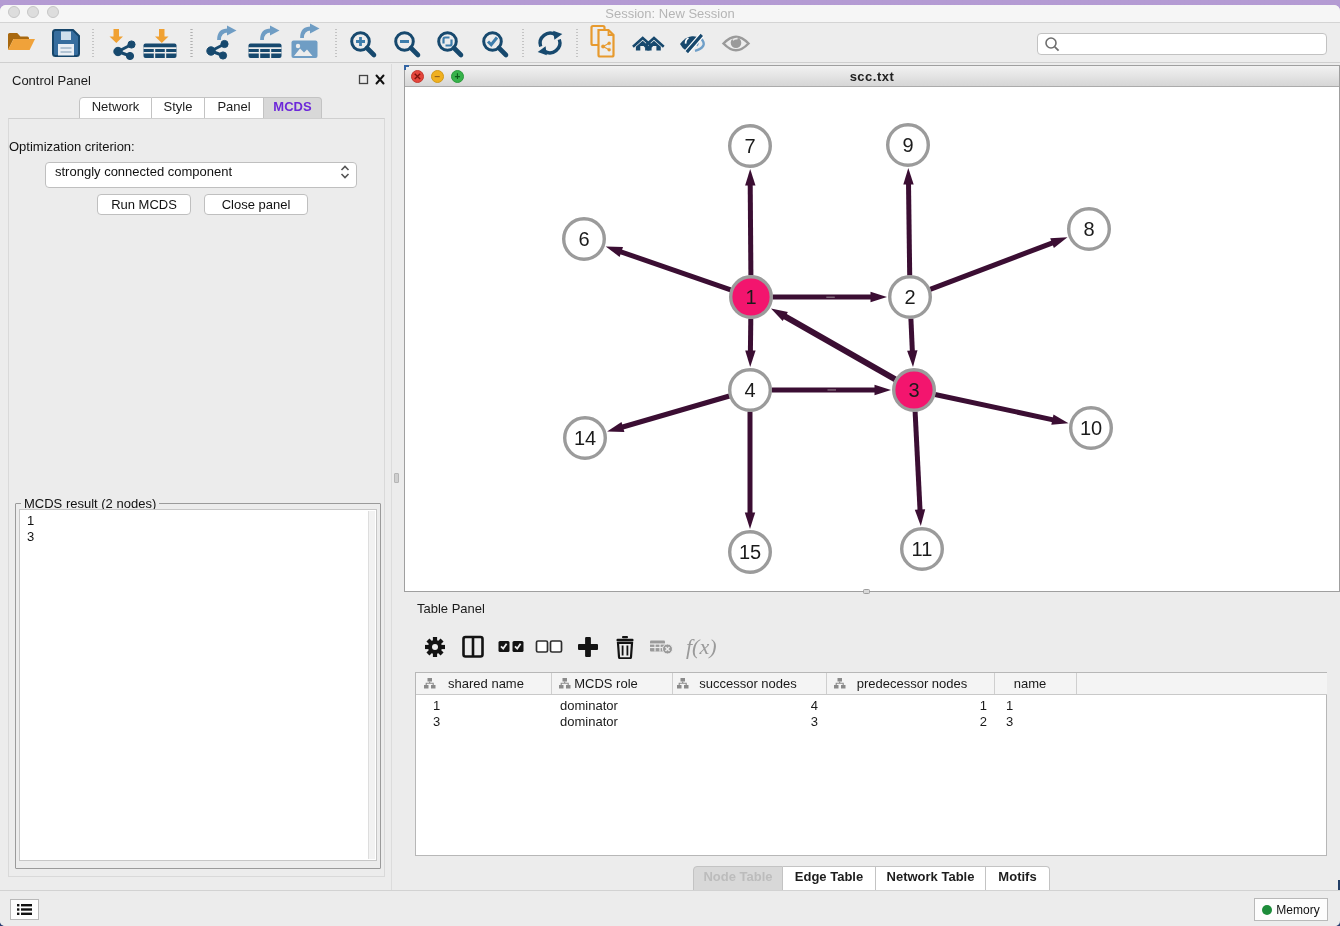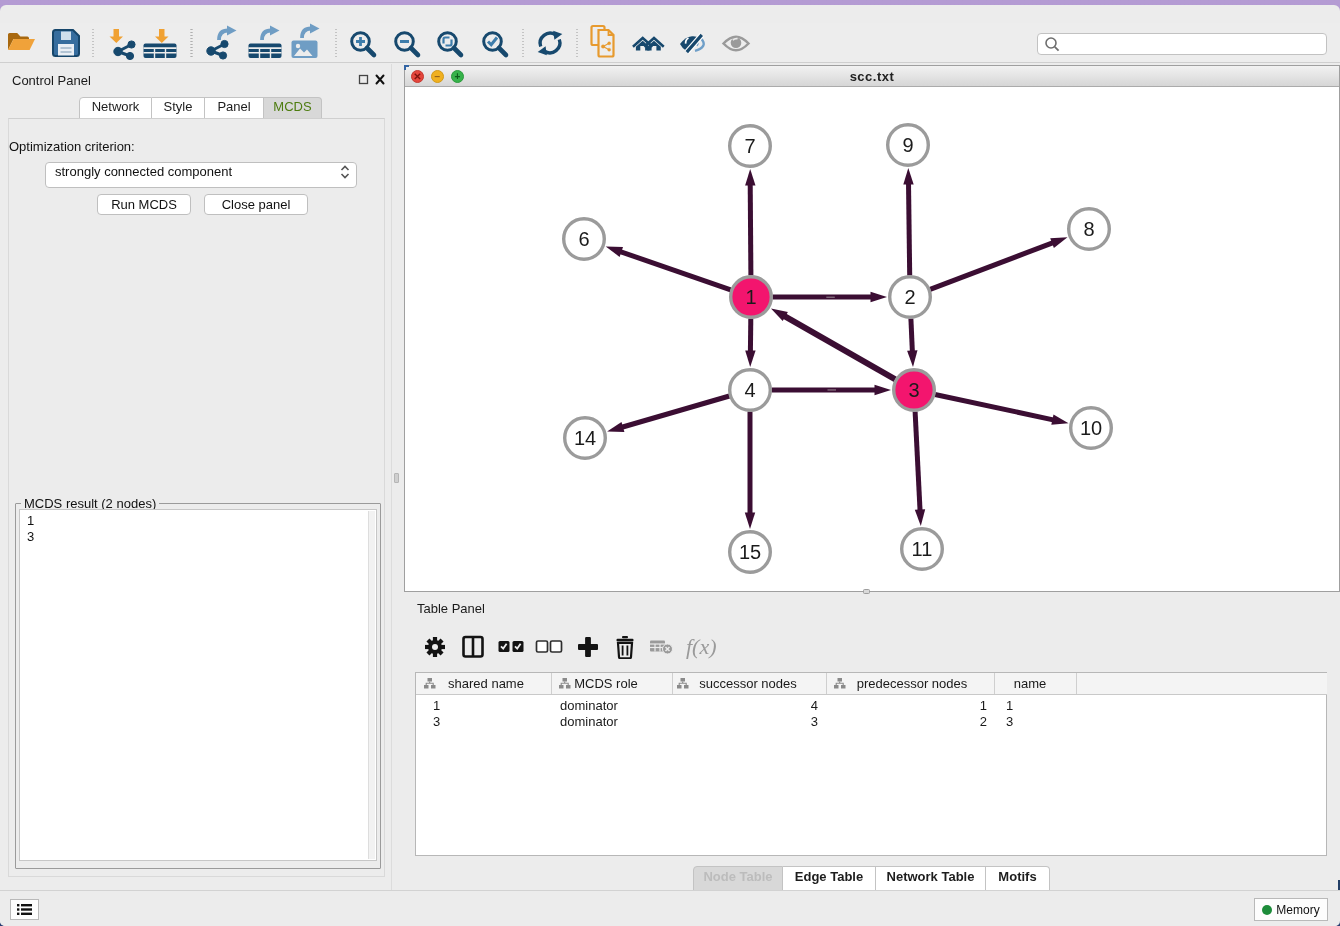--- a/index.html
+++ b/index.html
@@ -14,21 +14,21 @@
 #toolbar { position:absolute; left:0; top:18px; width:100%; height:40px; background:#ededed; border-bottom:1px solid #cfcfcf; }
 #toolbar svg line.s { stroke:#9a9a9a; stroke-width:1; stroke-dasharray:1 2; }
 #search { position:absolute; left:1037px; top:10px; width:290px; height:22px; background:#fff; border:1px solid #c2c2c2; border-radius:4px; }
 
 #cpanel { position:absolute; left:0; top:59px; width:392px; height:826px; background:#ececec; border-right:1px solid #dcdcdc; }
 #cp-title { position:absolute; left:12px; top:9px; font-size:13px; color:#1a1a1a; }
 #cp-tabs { position:absolute; left:79px; top:33px; height:19px; display:flex; font-size:13px; }
 .cptab { border:1px solid #c3c3c3; border-left:none; background:#fff; padding:1px 0 4px 0; color:#1d1d1d; text-align:center; height:31px; }
 .cptab.first { border-left:1px solid #c3c3c3; border-radius:4px 0 0 4px; }
 .cptab.last { border-radius:0 4px 4px 0; }
-.cptab.sel { background:#d8d8d8; color:#4d7c0f; border-color:#c3c3c3; }
+.cptab.sel { background:#d8d8d8; color:#6d28d9; border-color:#c3c3c3;font-weight:bold; }
 #cp-inner { position:absolute; left:8px; top:54px; width:377px; height:759px; border:1px solid #d9d9d9; border-top-color:#cfcfcf; background:#ececec; }
 
 #netwin { position:absolute; left:404px; top:60px; width:936px; height:527px; border:1px solid #9f9f9f; background:#fff; }
 #net-titlebar { position:absolute; left:0; top:0; width:100%; height:21px; background:linear-gradient(180deg,#f2f2f2,#d6d6d6); border-bottom:1px solid #ababab; }
 #net-title { position:absolute; width:100%; top:3px; text-align:center; font-size:13px; font-weight:bold; color:#222; letter-spacing:0.5px; }
 .mc { position:absolute; top:4px; width:13px; height:13px; border-radius:50%; font-size:10px; line-height:12px; text-align:center; font-weight:bold; }
 
 #tpanel { position:absolute; left:405px; top:588px; width:935px; height:297px; background:#ececec; }
 #tp-title { position:absolute; left:12px; top:8px; font-size:13px; color:#1a1a1a; }
 #tp-toolbar { position:absolute; left:13px; top:33px; width:910px; height:33px; }
@@ -36,20 +36,26 @@
 #tp-tabs { position:absolute; left:288px; top:273px; display:flex; font-size:13px; font-weight:bold; height:20px; }
 .btab { border:1px solid #c3c3c3; border-left:none; background:#fff; padding-top:2px; color:#1d1d1d; height:36px; text-align:center; }
 
 #statusbar { position:absolute; left:0; top:885px; width:1340px; height:36px; background:#ececec; border-top:1px solid #d2d2d2; }
 .sbtn { position:absolute; background:#fdfdfd; border:1px solid #b9b9b9; }
 .winbtns { position:absolute; top:9px; width:30px; height:14px; }
 </style>
 </head>
 <body>
 <div id="win">
+  <div id="titlebar">
+    <div class="tl" style="left:8px"></div>
+    <div class="tl" style="left:27px"></div>
+    <div class="tl" style="left:47px"></div>
+    <div id="title-text">Session: New Session</div>
+  </div>
   <div id="toolbar">
     <svg width="1340" height="50" viewBox="0 0 1340 50" style="position:absolute;left:0;top:-5px;">
       <defs>
         <g id="shareg">
           <circle cx="-7" cy="0" r="4.1"></circle>
             <circle cx="7.5" cy="-7.5" r="3.6"></circle>
             <circle cx="7.5" cy="7.5" r="3.6"></circle>
           <line x1="-7" y1="0" x2="7.5" y2="-7.5" stroke-width="2.6"></line>
             <line x1="-7" y1="0" x2="7.5" y2="7.5" stroke-width="2.6"></line>
         </g>

